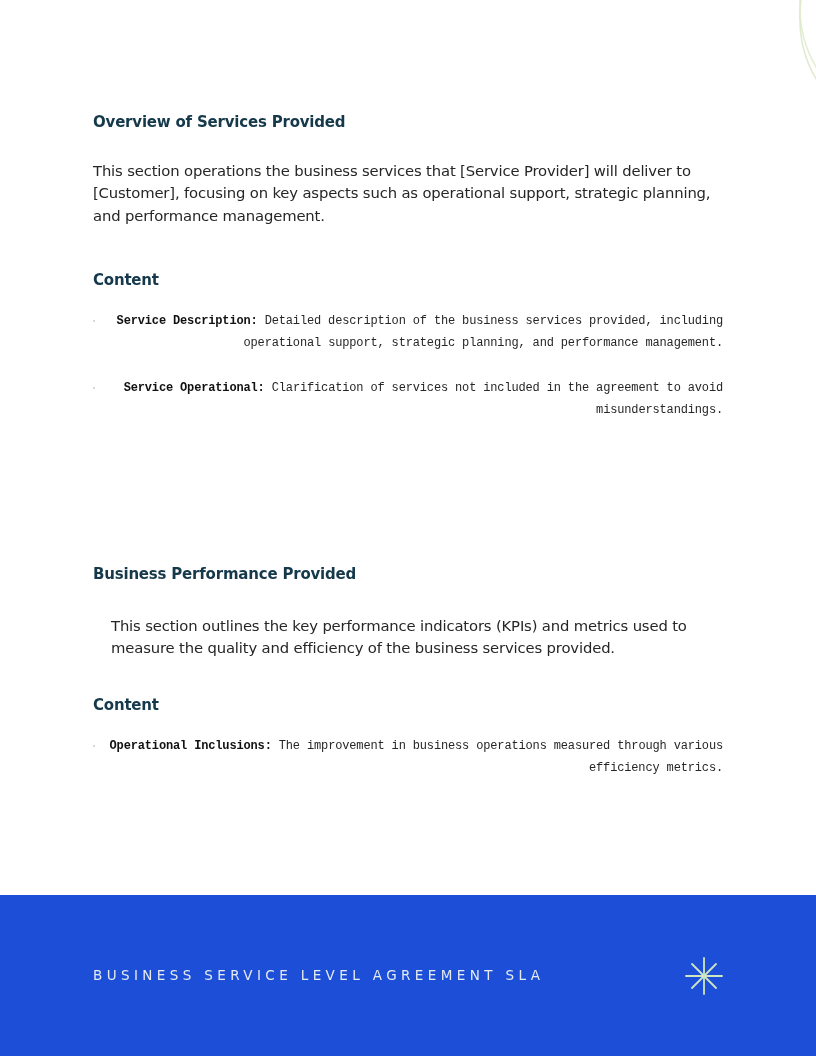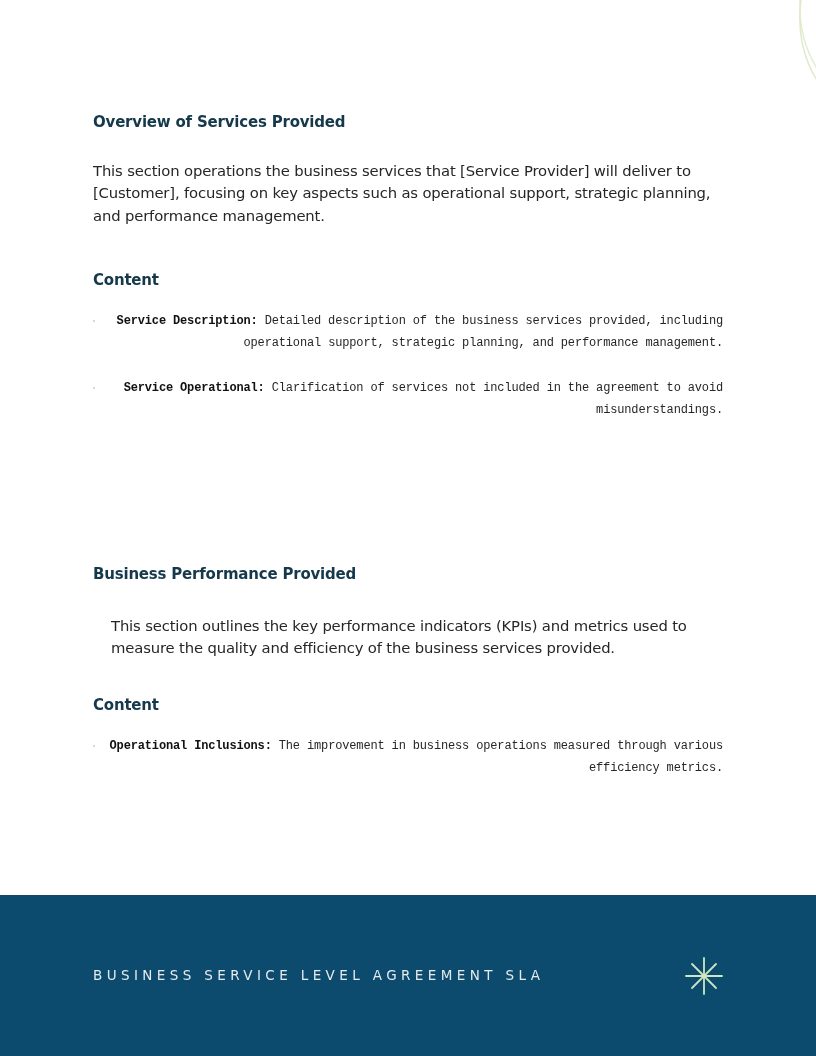--- a/index.html
+++ b/index.html
@@ -85,21 +85,21 @@
     #sec2-para { position: absolute; top: 507px; left: 0; width: 630px; margin-left: 18px; }
     #sec2-content-heading { position: absolute; top: 583px; left: 0; }
     #sec2-list { position: absolute; top: 627px; left: 0; width: 630px; }
 
     .footer {
       position: absolute;
       left: 0;
       top: 895px;
       width: 816px;
       height: 161px;
-      background: #0c4a6e;
+      background: #1d4ed8;
     }
     .footer-title {
       position: absolute;
       left: 93px;
       top: 72px;
       font-family: "DejaVu Sans", "Liberation Sans", sans-serif;
       font-size: 13.5px;
       letter-spacing: 4.4px;
       color: #e4ebee;
       white-space: nowrap;

